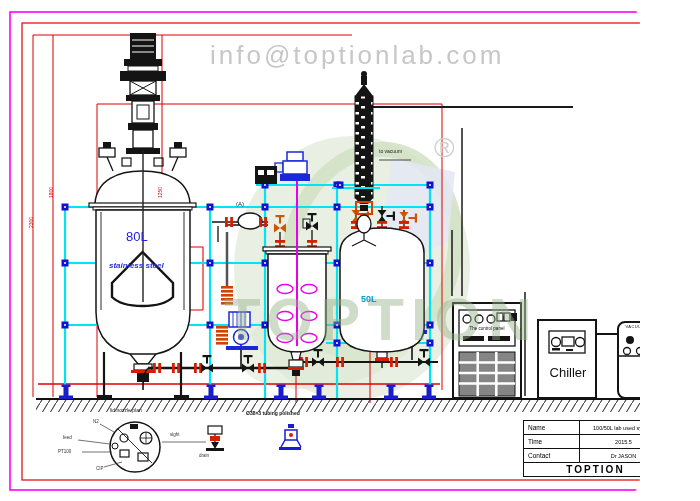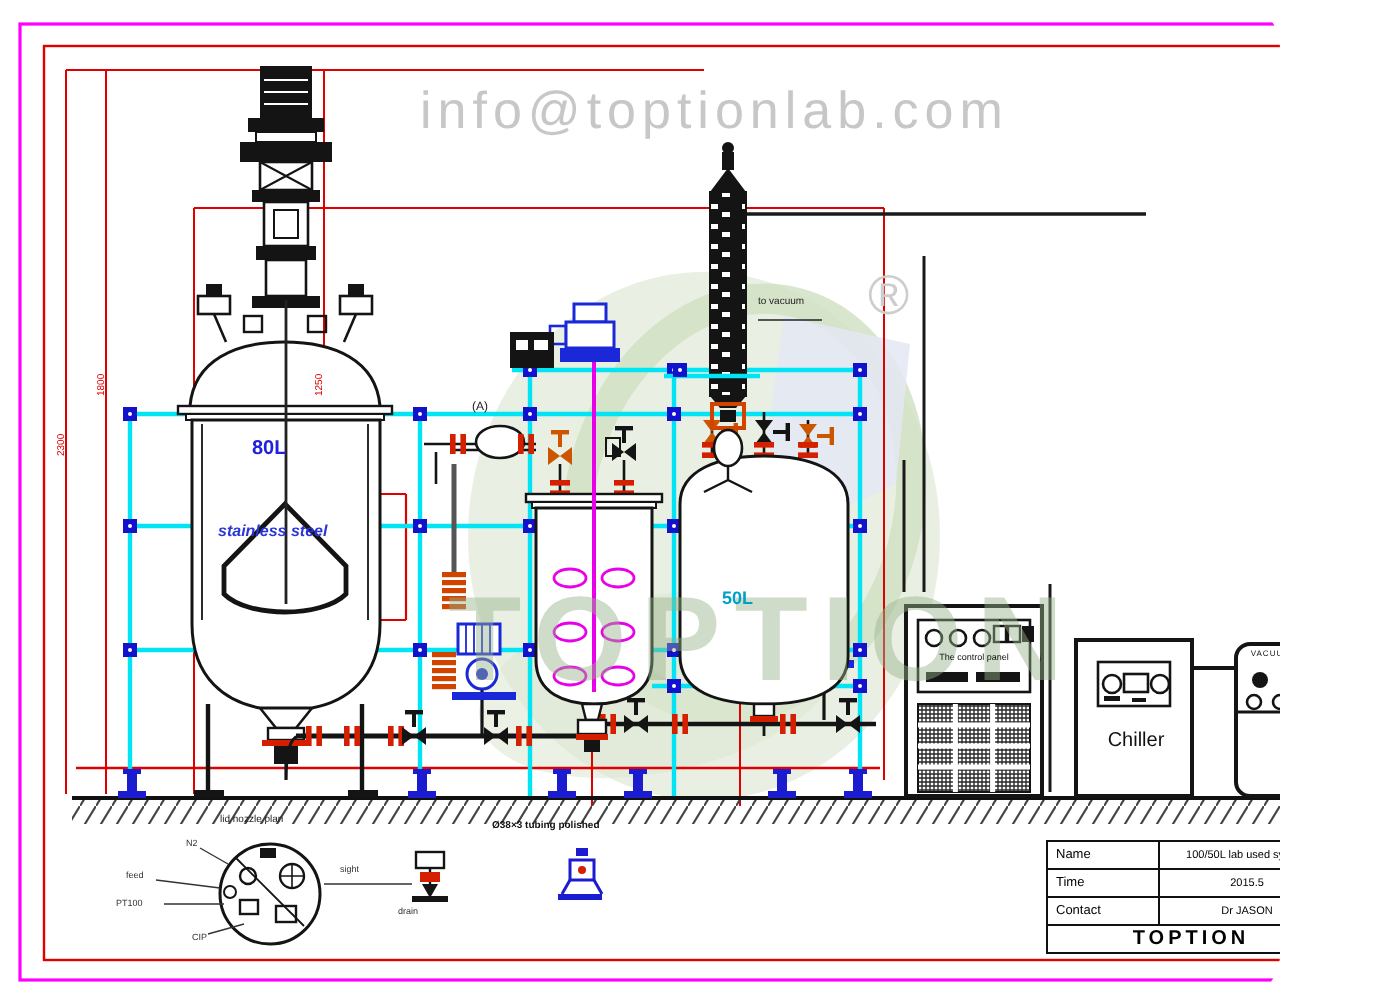--- a/index.html
+++ b/index.html
@@ -4,31 +4,31 @@
 <style>
   html,body{margin:0;padding:0;background:#ffffff;}
   .stage{position:relative;width:640px;height:501px;background:#ffffff;overflow:hidden;
          font-family:"Liberation Sans",sans-serif;border-radius:24px;}
   .stage svg{position:absolute;left:0;top:0;}
   .t{position:absolute;white-space:nowrap;line-height:1;}
   .wm-email{left:210px;top:42px;font-size:26px;letter-spacing:3px;color:#c7c7c7;z-index:6;}
   .wm-reg{left:434px;top:134px;font-size:28px;color:#cdcdcd;z-index:6;}
   .wm-brand{left:224px;top:290px;font-size:60px;font-weight:bold;letter-spacing:7px;
             color:rgba(150,178,138,0.45);z-index:6;}
-  .vol-left{left:126px;top:220px;font-size:10px;font-weight:bold;color:#2222dd;z-index:7;}
+  .vol-left{left:126px;top:230px;font-size:13px;font-weight:normal;color:#2222dd;z-index:7;}
   .mat-left{left:109px;top:262px;font-size:8px;font-weight:bold;color:#2a35d8;z-index:7;font-style:italic;}
   .vol-right{left:361px;top:295px;font-size:9px;font-weight:bold;color:#00a0c8;z-index:7;}
   .cond-note{left:379px;top:149px;font-size:5px;color:#222;z-index:7;}
   .tag-a{left:236px;top:201px;font-size:6px;color:#222;z-index:7;}
   .dim{font-size:5px;color:#e00000;transform:rotate(-90deg);transform-origin:left top;z-index:7;}
   .dim1{left:29px;top:228px;}
   .dim2{left:49px;top:198px;}
   .dim3{left:158px;top:198px;}
   .panel-cap{left:461px;top:327px;width:52px;font-size:4.5px;color:#111;text-align:center;z-index:7;}
-  .chiller-lab{left:542px;top:366px;width:52px;font-size:10px;color:#111;text-align:center;z-index:7;}
+  .chiller-lab{left:542px;top:366px;width:52px;font-size:13px;color:#111;text-align:center;z-index:7;}
   .vac-lab{left:620px;top:325px;width:46px;font-size:4px;color:#111;text-align:center;letter-spacing:.5px;z-index:7;}
   .tube-note{left:246px;top:411px;font-size:5px;font-weight:bold;color:#111;z-index:7;}
   .det-title{left:110px;top:408px;font-size:5px;color:#222;z-index:7;}
   .det{font-size:4.5px;color:#333;z-index:7;}
   .d0{left:93px;top:420px;} .d1{left:63px;top:436px;} .d2{left:58px;top:450px;}
   .d3{left:96px;top:467px;} .d4{left:170px;top:433px;} .d5{left:199px;top:454px;}
   .tblock{position:absolute;left:523px;top:420px;width:145px;height:57px;background:#fff;
           border:1.5px solid #111;box-sizing:border-box;z-index:8;display:flex;flex-direction:column;}
   .trow{display:flex;border-bottom:1px solid #111;flex:0 0 13px;}
   .trow .lc{width:56px;border-right:1px solid #111;font-size:6.5px;padding:3px 0 0 4px;box-sizing:border-box;}

